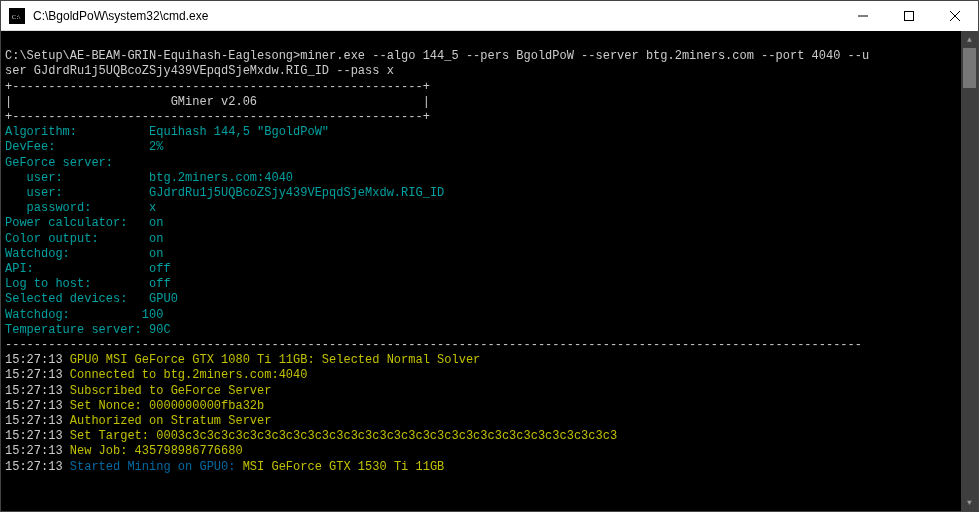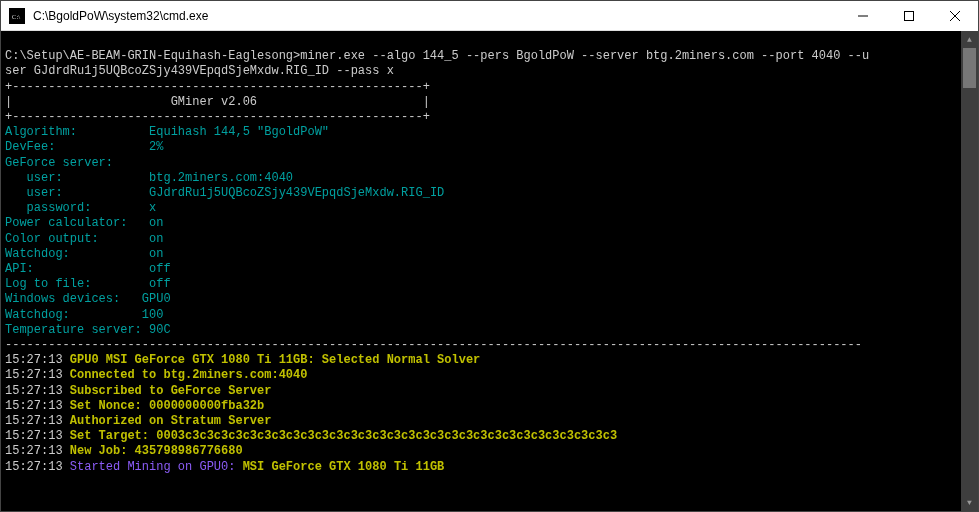--- a/index.html
+++ b/index.html
@@ -84,22 +84,22 @@
   }
   .sb-track { flex: 1; position: relative; }
   .sb-thumb {
     position: absolute;
     left: 2px; right: 2px;
     top: 0; height: 40px;
     background: #777;
   }
   .white { color: #ccc; }
   .cyan  { color: #00a0a0; }
-  .yellow{ color: #c0c000; font-weight: bold; }
-  .green { color: #8b5cf6; }
+  .yellow{ color: #c0c000; }
+  .green { color: #0369a1; }
 </style>
 </head>
 <body>
 
 <div class="window">
   <div class="titlebar">
     <div class="titlebar-icon">
       <svg viewBox="0 0 16 16">
           <rect width="16" height="16" fill="#000"></rect>
           <text x="2" y="11" font-size="8" fill="#ccc" font-family="Consolas">C:\</text>
@@ -135,33 +135,33 @@
 <span class="cyan"><span>Algorithm:</span>          <span>Equihash 144,5 "BgoldPoW"</span></span>
 <span class="cyan"><span>DevFee:</span>             <span>2%</span></span>
 <span class="cyan"><span>GeForce server:</span></span>
 <span class="cyan"><span>   user:</span>            <span>btg.2miners.com:4040</span></span>
 <span class="cyan"><span>   user:</span>            <span>GJdrdRu1j5UQBcoZSjy439VEpqdSjeMxdw.RIG_ID</span></span>
 <span class="cyan"><span>   password:</span>        <span>x</span></span>
 <span class="cyan"><span>Power calculator:</span>   <span>on</span></span>
 <span class="cyan"><span>Color output:</span>       <span>on</span></span>
 <span class="cyan"><span>Watchdog:</span>           <span>on</span></span>
 <span class="cyan"><span>API:</span>                <span>off</span></span>
-<span class="cyan"><span>Log to file:</span>        <span>off</span></span>
-<span class="cyan"><span>Windows devices:</span>   <span>GPU0</span></span>
+<span class="cyan"><span>Log to host:</span>        <span>off</span></span>
+<span class="cyan"><span>Selected devices:</span>   <span>GPU0</span></span>
 <span class="cyan"><span>Watchdog:</span>          <span>100</span></span>
 <span class="cyan"><span>Temperature server:</span> <span>90C</span></span>
 <span class="white">-----------------------------------------------------------------------------------------------------------------------</span>
 <span><span class="white">15:27:13</span> <span class="yellow">GPU0 MSI GeForce GTX 1080 Ti 11GB: Selected Normal Solver</span></span>
 <span><span class="white">15:27:13</span> <span class="yellow">Connected to btg.2miners.com:4040</span></span>
 <span><span class="white">15:27:13</span> <span class="yellow">Subscribed to GeForce Server</span></span>
 <span><span class="white">15:27:13</span> <span class="yellow">Set Nonce: 0000000000fba32b</span></span>
 <span><span class="white">15:27:13</span> <span class="yellow">Authorized on Stratum Server</span></span>
 <span><span class="white">15:27:13</span> <span class="yellow">Set Target: 0003c3c3c3c3c3c3c3c3c3c3c3c3c3c3c3c3c3c3c3c3c3c3c3c3c3c3c3c3c3c3</span></span>
 <span><span class="white">15:27:13</span> <span class="yellow">New Job: 435798986776680</span></span>
-<span><span class="white">15:27:13</span> <span class="green">Started Mining on GPU0:</span><span class="yellow"> MSI GeForce GTX 1080 Ti 11GB</span></span></div>
+<span><span class="white">15:27:13</span> <span class="green">Started Mining on GPU0:</span><span class="yellow"> MSI GeForce GTX 1530 Ti 11GB</span></span></div>
     <div class="scrollbar">
       <div class="sb-arrow">▲</div>
       <div class="sb-track">
         <div class="sb-thumb"></div>
       </div>
       <div class="sb-arrow">▼</div>
     </div>
   </div>
 </div>
 

